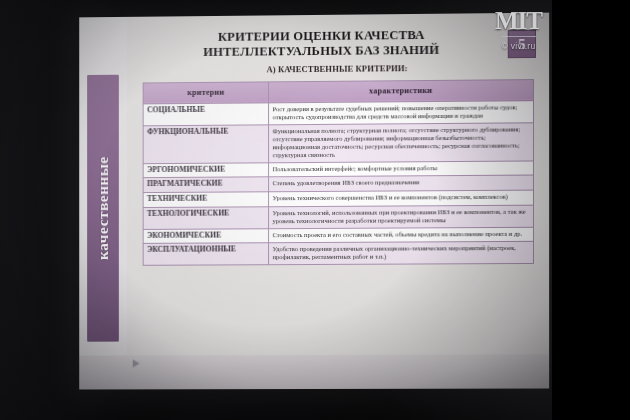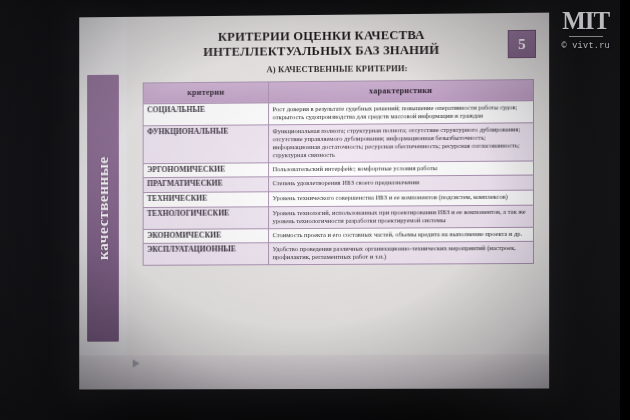--- a/index.html
+++ b/index.html
@@ -10,21 +10,21 @@
   body {
     width: 630px;
     height: 420px;
     overflow: hidden;
     font-family: "Liberation Serif", serif;
   }
 
   
   #photo {
     position: relative;
-    width: 620px;
+    width: 552px;
     height: 420px;
     background: #701a75;
     overflow: hidden;
   }
   #photo::after {
     
     content: "";
     position: absolute;
     inset: 0;
     pointer-events: none;
@@ -230,21 +230,21 @@
   .wm-logo {
     font-family: "Liberation Serif", serif;
     font-size: 25px;
     font-weight: bold;
     letter-spacing: -1px;
     line-height: 1;
     text-shadow: 0 1px 2px rgba(0,0,0,0.8);
   }
   .wm-sub {
     margin-top: 4px;
-    font-family: Liberation Mono, monospace;
+    font-family: Liberation Sans, sans-serif;
     font-size: 8.5px;
     letter-spacing: 0.3px;
     color: #cfcfd4;
     text-shadow: 0 1px 2px rgba(0,0,0,0.8);
   }
   .wm-rule {
     width: 34px;
     height: 1px;
     background: #b9b9c0;
     margin: 3px auto 2px auto;

